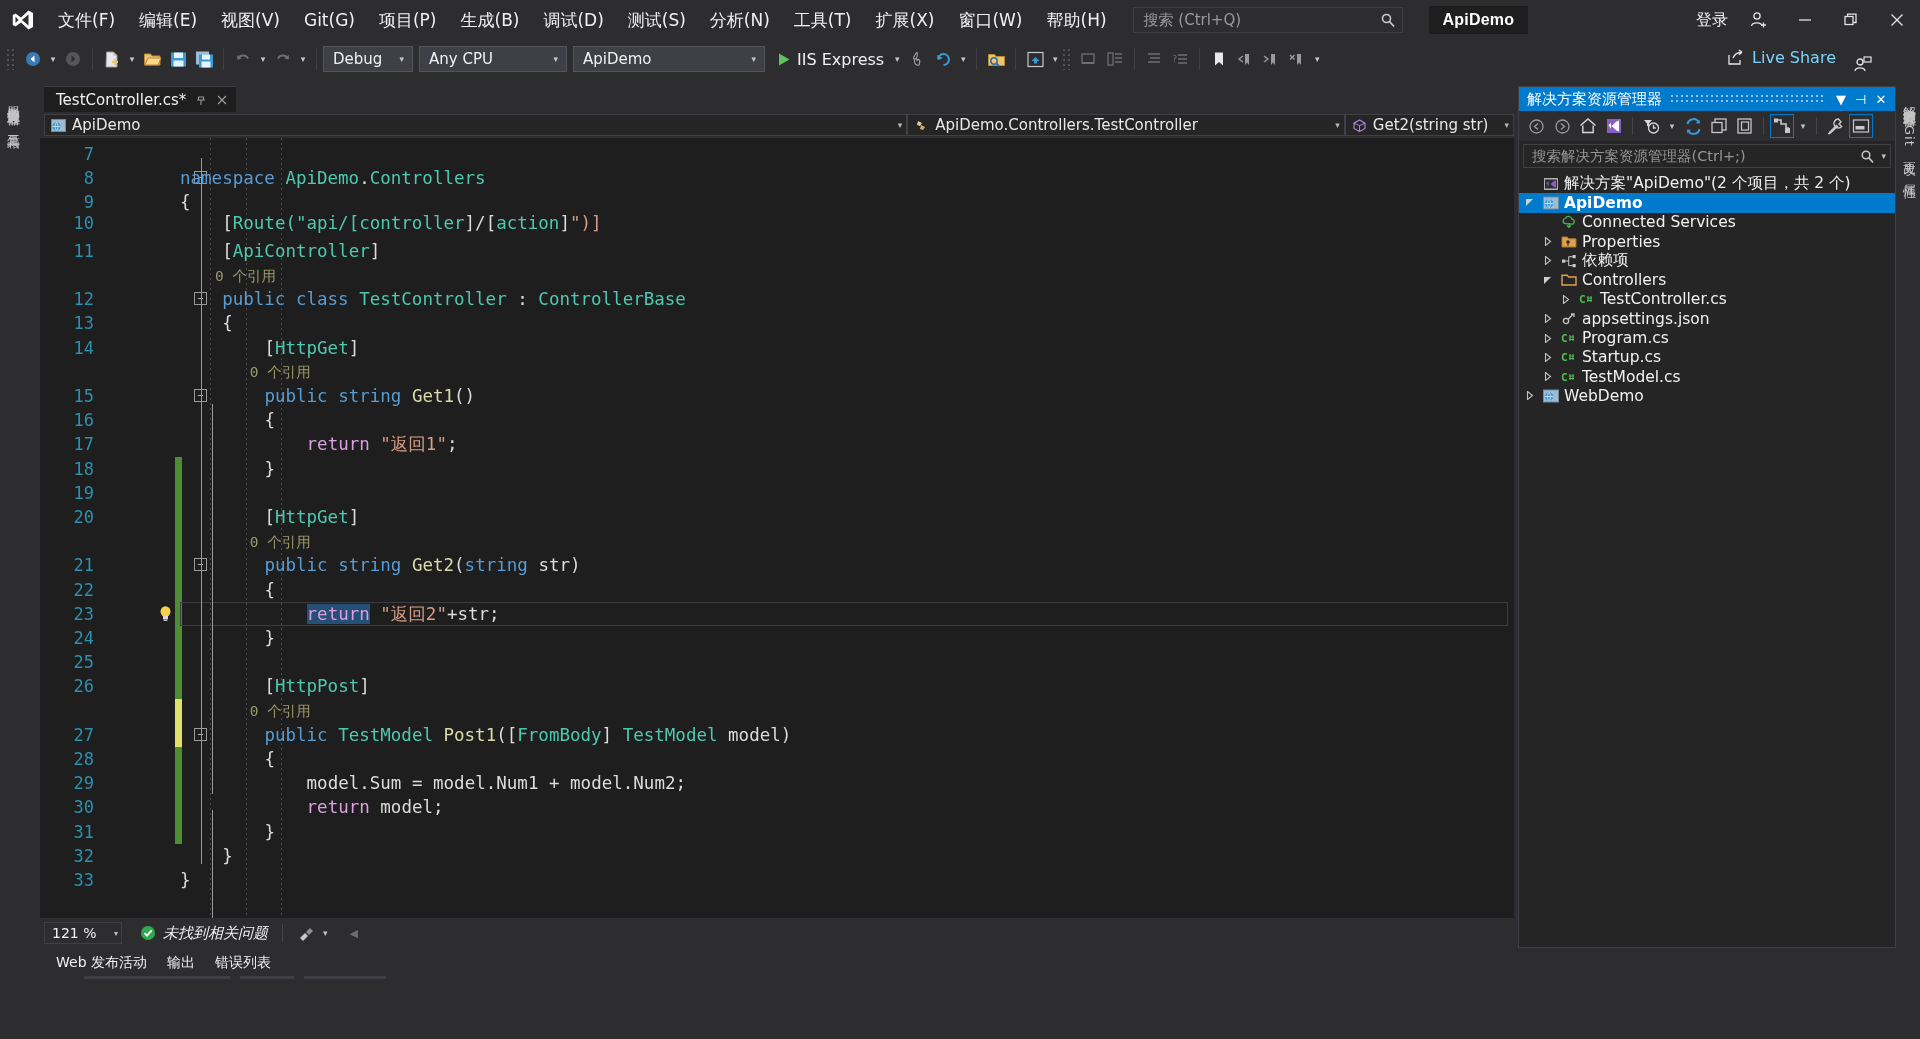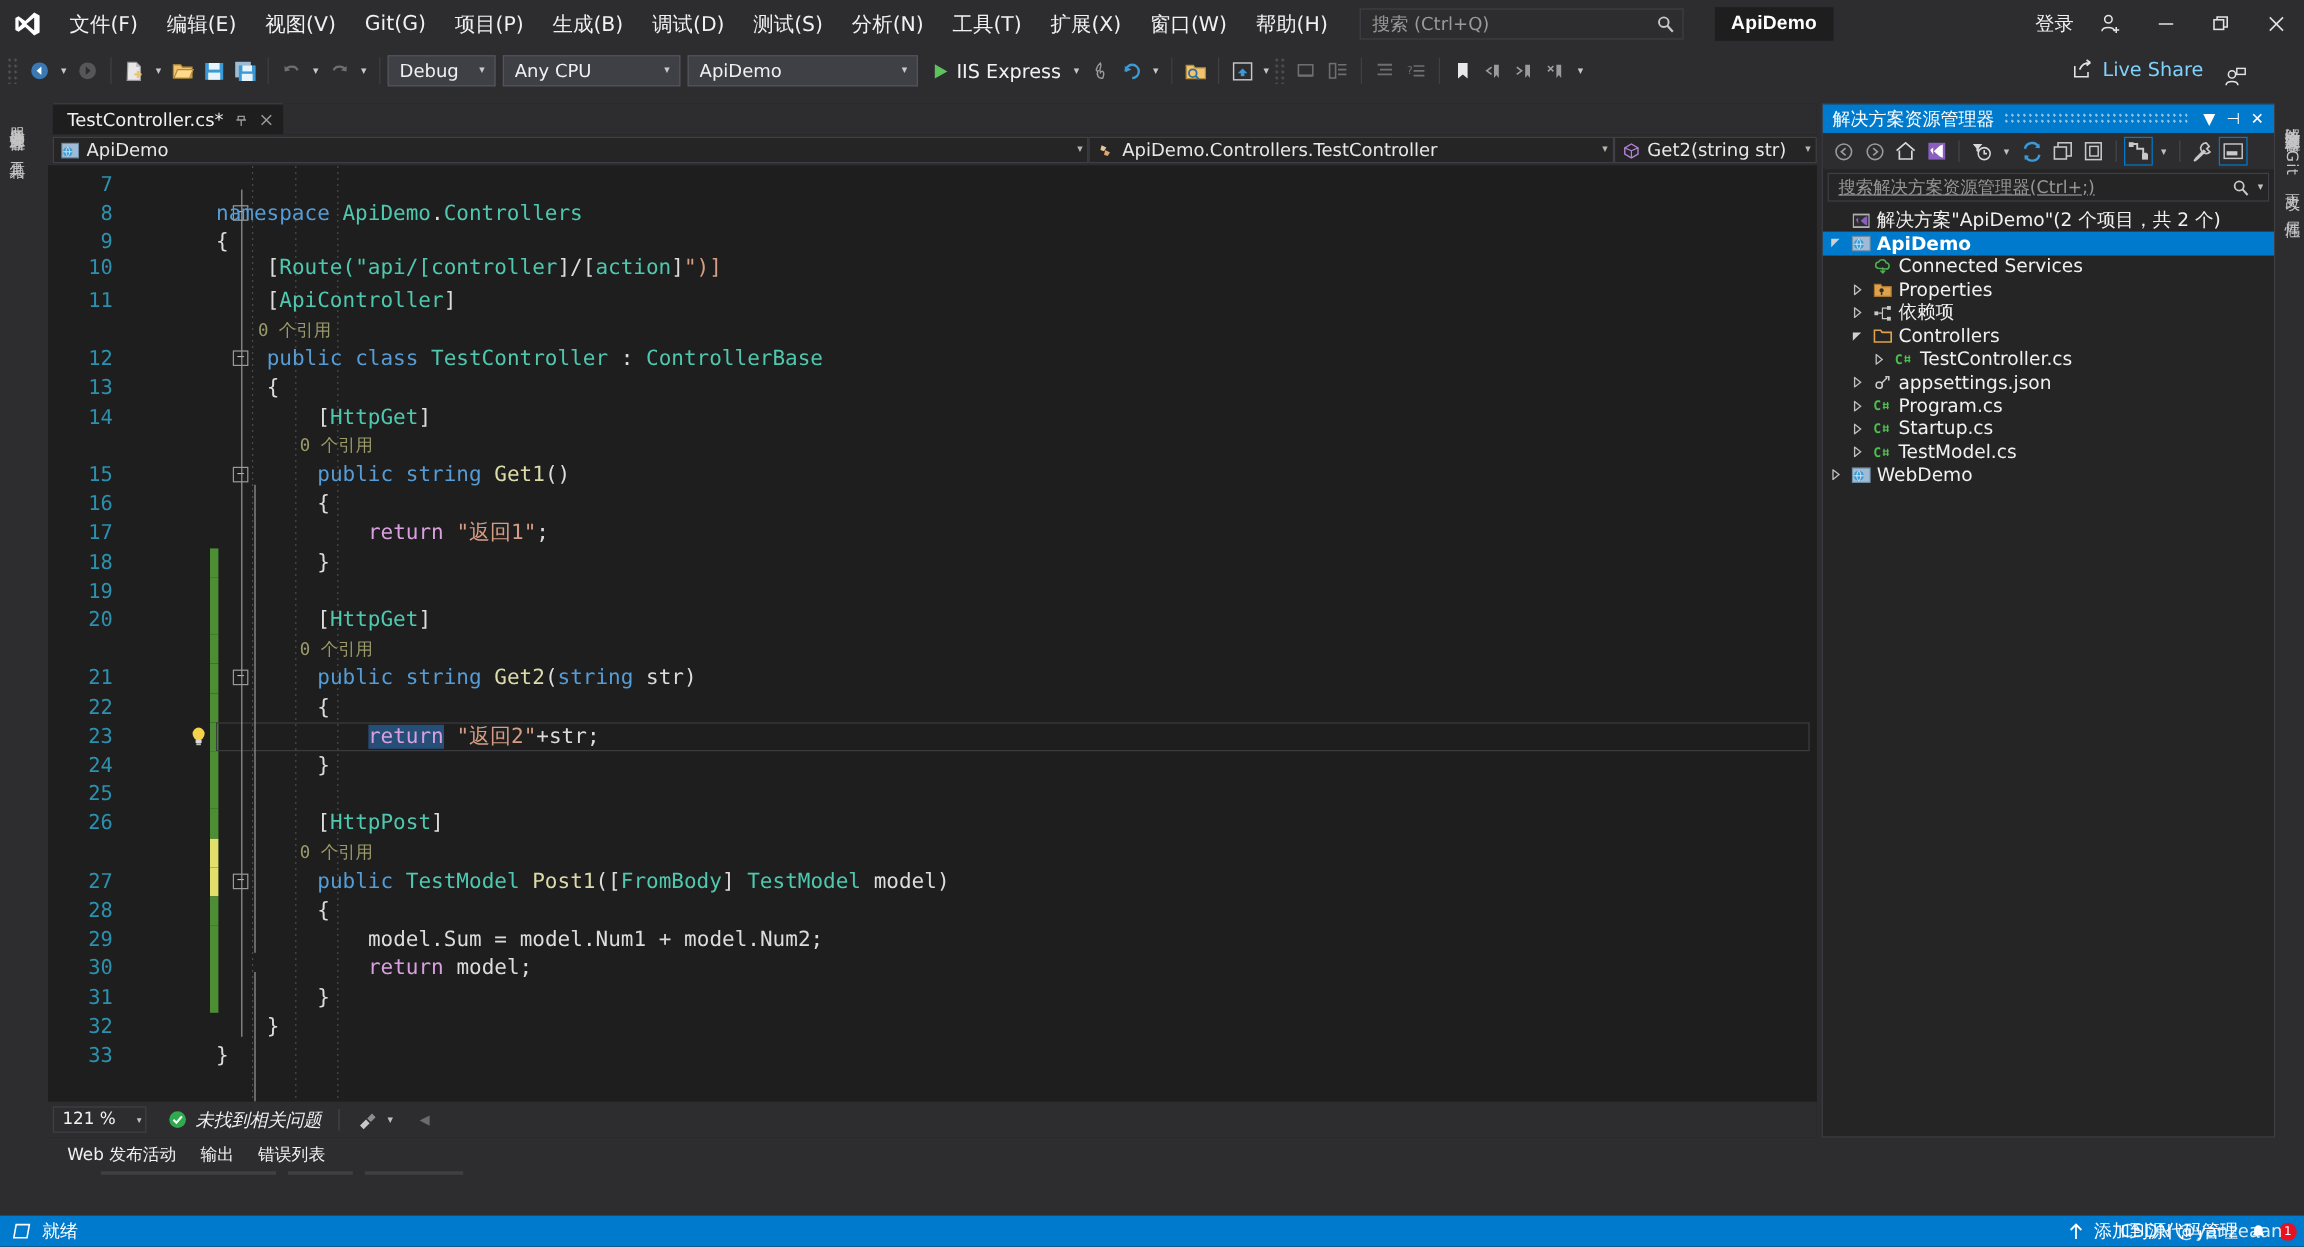--- a/index.html
+++ b/index.html
@@ -173,21 +173,21 @@
     height:30px; background:#2d2d30; display:flex; align-items:center; gap:2px; padding:0 5px;
   }
   .se-ic{ width:24px; height:24px; display:flex; align-items:center; justify-content:center; }
   .se-ic.boxed{ border:1px solid #007acc; }
   .se-sep{ width:1px; height:18px; background:#464649; margin:0 4px; }
   .se-search{
     height:24px; margin:3px 4px 3px 4px; background:#252526; border:1px solid #3f3f46;
     display:flex; align-items:center; padding:0 4px 0 8px; color:#969696; font-size:14.5px;
     font-family:"DejaVu Sans", sans-serif;
   }
-  .se-search .sp{ flex:1; white-space:nowrap;text-decoration:underline; }
+  .se-search .sp{ flex:1; white-space:nowrap; }
   .tree{ padding-top:3px; font-size:15.5px; font-family:"DejaVu Sans", sans-serif; }
   .tnode{ height:19.3px; display:flex; align-items:center; white-space:nowrap; color:#f1f1f1; }
   .tnode.sel{ background:#007acc; color:#fff; font-weight:bold; }
   .tw{ width:16px; text-align:center; color:#c8c8c8; font-size:9px; }
   .ticon{ width:20px; display:flex; align-items:center; justify-content:center; }
   .tlabel{ padding-left:3px; }
 
   
   .bottom-tabs{
     position:absolute; left:40px; top:948px; width:1474px; height:30px; background:#2d2d30;
@@ -998,40 +998,14 @@
 
   <div class="bottom-tabs">
     <div class="btab">Web 发布活动</div>
     <div class="btab">输出</div>
     <div class="btab">错误列表</div>
     <div class="btab-underline" style="left:44px;width:146px;"></div>
     <div class="btab-underline" style="left:200px;width:54px;"></div>
     <div class="btab-underline" style="left:264px;width:82px;"></div>
   </div>
 
-  <div class="statusbar">
-    <div class="sb-left">
-      <span>
-        <svg width="16" height="14" viewBox="0 0 16 14">
-            <path d="M3.5 1.5 h11 L12.5 12.5 h-11 Z" fill="none" stroke="#ffffff" stroke-width="1.3"></path>
-          </svg>
-      </span>
-      <span>就绪</span>
-    </div>
-    <div class="sb-right">
-      <span>
-        <svg width="14" height="15" viewBox="0 0 14 15">
-            <path d="M7 1.5 V13.5 M2.5 6 L7 1.5 L11.5 6" fill="none" stroke="#ffffff" stroke-width="1.5"></path>
-          </svg>
-      </span>
-      <span>添加到源代码管理</span>
-      <span>
-        <svg width="18" height="18" viewBox="0 0 18 18">
-            <path d="M4 12.5 h10 l-1.5 -2 V7.5 a3.5 3.5 0 0 0 -7 0 v3 Z" fill="#ffffff"></path>
-            <path d="M7.5 13.5 a1.6 1.6 0 0 0 3 0" fill="#ffffff"></path>
-          </svg>
-      </span>
-      <span class="badge-dot">1</span>
-    </div>
-    <div class="watermark">CSDN @yanzeaan</div>
-  </div>
 
 </div>
 
 </body></html>

